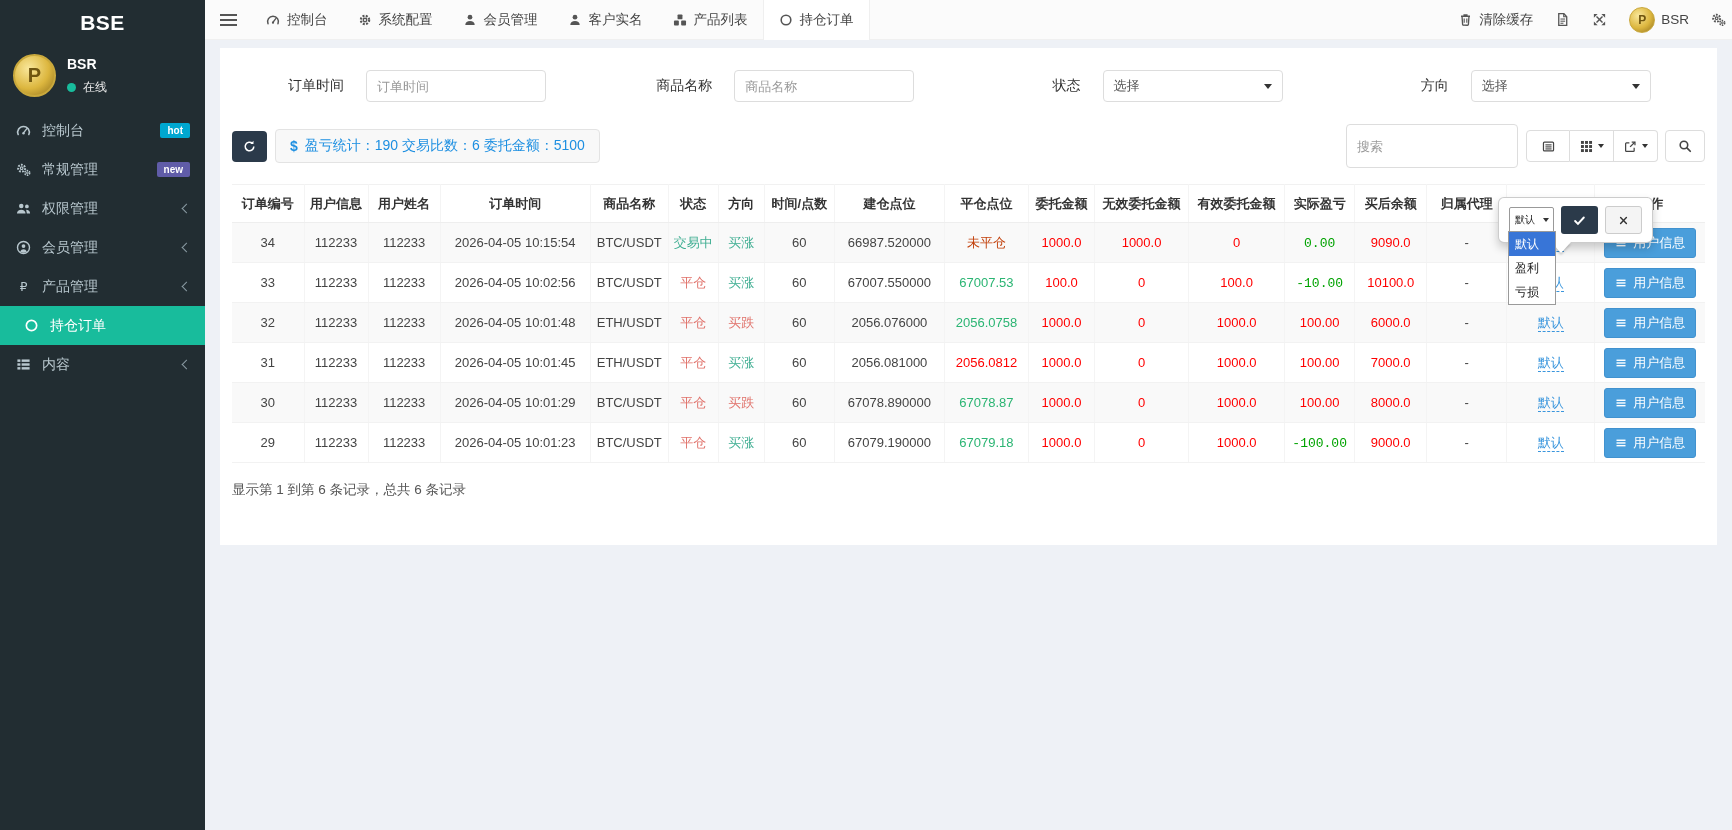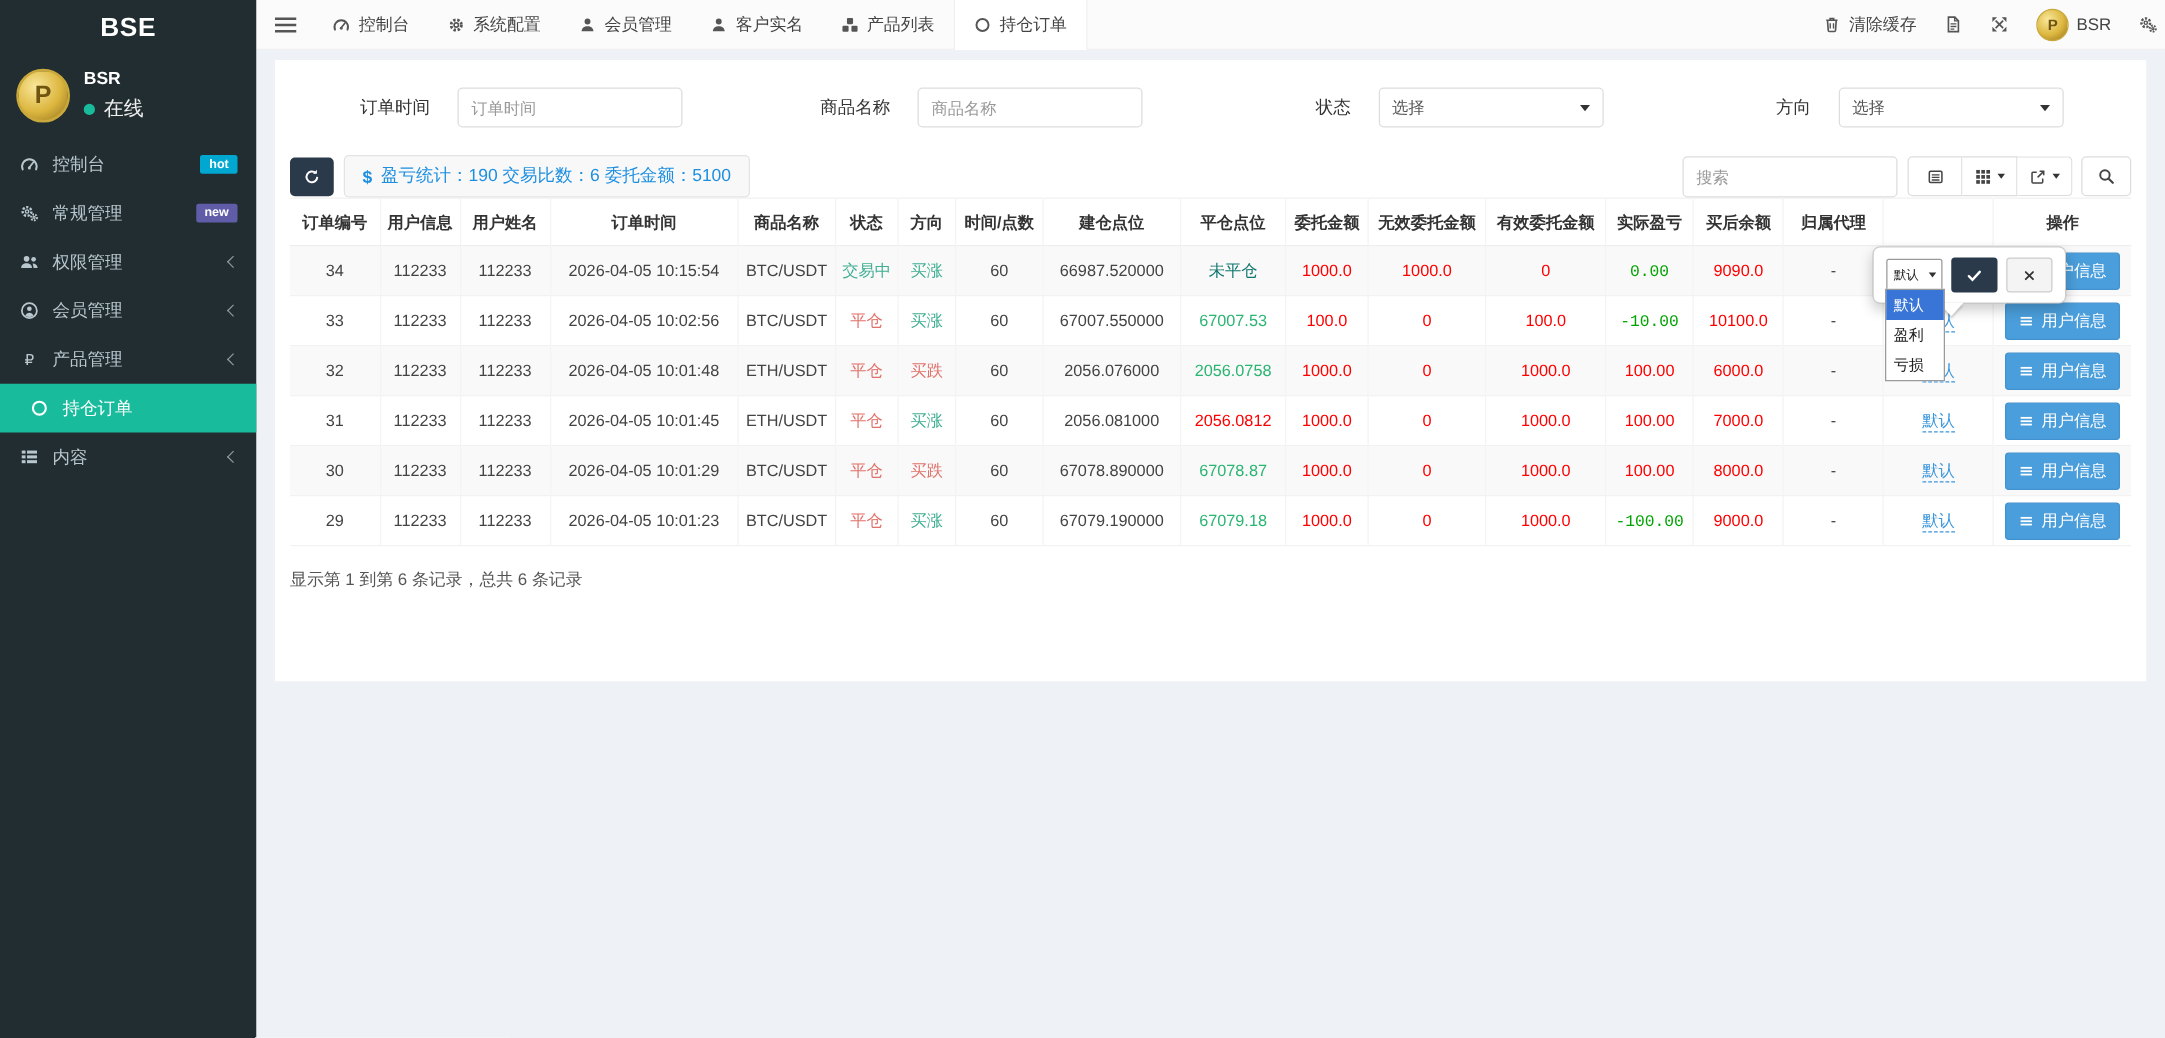--- a/index.html
+++ b/index.html
@@ -12,21 +12,21 @@
   .sidebar { position:absolute; left:0; top:0; width:205px; height:830px; background:#222d32; z-index:5; }
   .logo { height:46px; display:flex; align-items:center; justify-content:center;
     color:#fff; font-size:21px; font-weight:bold; letter-spacing:.5px; }
   .userpanel { display:flex; align-items:center; padding:8px 13px 14px; }
   .avatar { width:43px; height:43px; border-radius:50%; flex:0 0 43px;
     background:radial-gradient(circle at 35% 32%, #f9e79a, #dcb63e 55%, #8f6f1c);
     border:2px solid #c9a83c; color:#6f5510; font-weight:bold; font-size:20px;
     display:flex; align-items:center; justify-content:center; }
   .user-meta { margin-left:11px; }
   .user-name { color:#fff; font-size:14px; font-weight:bold; margin-bottom:7px; }
-  .user-status { color:#eee; font-size:16px; display:flex; align-items:center; gap:7px;font-family:Liberation Mono, monospace; }
+  .user-status { color:#eee; font-size:12px; display:flex; align-items:center; gap:7px;font-family:Liberation Mono, monospace; }
   .dot { width:9px; height:9px; border-radius:50%; background:var(--teal); }
   .sidebar-search { margin:6px 13px 16px; background:#374850; border-radius:3px;
     height:35px; display:flex; align-items:center; padding:0 11px; }
   .sidebar-search input { flex:1; background:transparent; border:0; outline:none;
     color:#ccc; font-size:13px; }
   .sidebar-search input::placeholder { color:#8aa4af; }
   .sidebar-search .ic { width:14px; height:14px; color:#8aa4af; }
   .menu-item { height:39px; display:flex; align-items:center; padding:0 15px;
     color:#b8c7ce; font-size:14px; cursor:pointer; }
   .menu-item .mi { width:17px; height:15px; margin-right:10px; color:#b8c7ce; }
@@ -79,45 +79,45 @@
   .btn-reset { background:#efefef; color:#444; border-color:#e3e3e3; }
 
   .toolbar { display:flex; align-items:center; margin-top:22px; }
   .btn-refresh { width:35px; height:31px; background:var(--navy); border-radius:4px; border:0;
     color:#fff; display:flex; align-items:center; justify-content:center; cursor:pointer; }
   .btn-refresh .ic { width:13px; height:13px; }
   .stats { margin-left:8px; height:34px; background:#f8f8f8; border:1px solid #e3e3e3; border-radius:4px;
     display:flex; align-items:center; gap:7px; padding:0 14px; font-size:14px; color:var(--statsblue); }
   .stats .cur { font-weight:bold; }
   .toolbar-right { margin-left:auto; display:flex; align-items:center; }
-  .search-input { width:172px; height:33px; border:1px solid #ddd; border-radius:4px;
+  .search-input { width:172px; height:44px; border:1px solid #ddd; border-radius:4px;
     padding:0 10px; font-size:13px; color:#555; outline:none; margin-right:8px; }
   .search-input::placeholder { color:#999; }
   .btn-group { display:flex; }
   .tbtn { width:44px; height:32px; background:#fff; border:1px solid #ddd; border-left-width:0;
     display:flex; align-items:center; justify-content:center; gap:5px; color:#444; cursor:pointer; }
   .tbtn:first-child { border-left-width:1px; border-radius:4px 0 0 4px; }
   .tbtn:last-child { border-radius:0 4px 4px 0; }
   .tbtn .ic { width:13px; height:13px; }
   .tbtn .caret { border-top-width:4px; border-left-width:3.5px; border-right-width:3.5px; }
   .tbtn-search { margin-left:7px; width:40px; height:32px; background:#fff; border:1px solid #ddd;
     border-radius:4px; display:flex; align-items:center; justify-content:center; color:#444; cursor:pointer; }
   .tbtn-search .ic { width:14px; height:14px; }
 
   
-  .table-wrap { margin-top:0; }
+  .table-wrap { margin-top:16px; }
   table { width:100%; border-collapse:collapse; table-layout:fixed; border-top:1px solid #f1f1f1; }
   th { height:38px; font-size:13px; color:#333; font-weight:bold; text-align:center;
     border-bottom:1px solid #eee; overflow:hidden; white-space:nowrap; }
   td { height:40px; font-size:13px; color:#444; text-align:center;
     border-bottom:1px solid #f2f2f2; overflow:hidden; white-space:nowrap; }
   th + th, td + td { border-left:1px solid #f4f4f4; }
   tbody tr:nth-child(odd) { background:#f9f9f9; }
   .c-red { color:var(--red); } .c-green { color:var(--green); } .c-green2 { color:var(--green2);font-family:Liberation Mono, monospace; }
-  .c-teal { color:var(--tealtxt); } .c-softred { color:var(--softred); } .c-dark { color:#0f766e; }
+  .c-teal { color:var(--tealtxt); } .c-softred { color:var(--softred); } .c-dark { color:#c2410c; }
   .assign-link { color:var(--link); border-bottom:1px dashed var(--link); padding-bottom:1px; cursor:pointer; }
   .action-btn { background:var(--btnblue); border:1px solid #4192cf; color:#fff; border-radius:3px;
     height:30px; padding:0 10px; display:inline-flex; align-items:center; gap:6px; font-size:13px; cursor:pointer; }
   .action-btn .ic { width:12px; height:12px; }
   .table-footer { margin-top:18px; font-size:13.5px; color:#555; }
 
   
   .editable-popover { position:absolute; left:1498px; top:197px; z-index:50;
     background:#fff; border:1px solid rgba(0,0,0,.2); border-radius:6px;
     box-shadow:0 5px 10px rgba(0,0,0,.2); padding:8px 10px;

